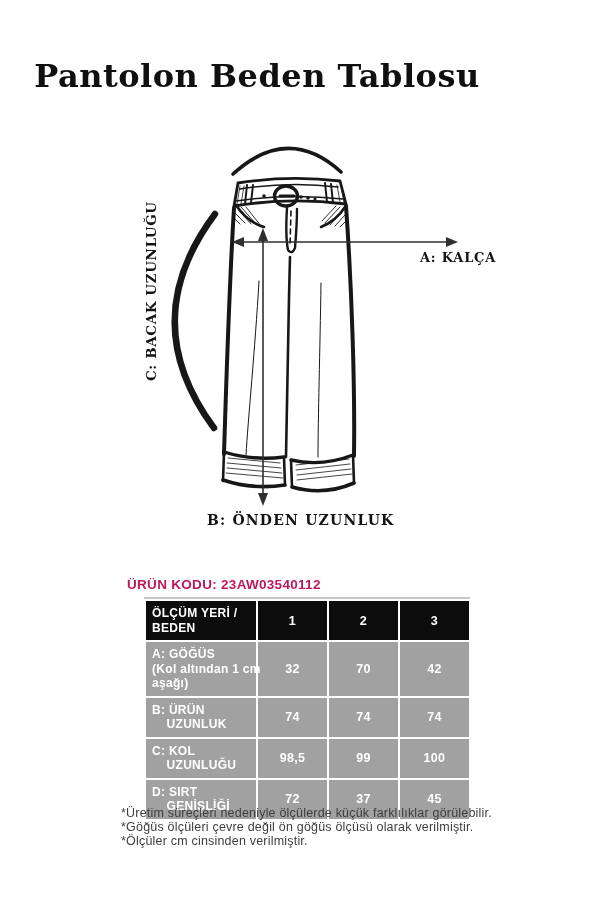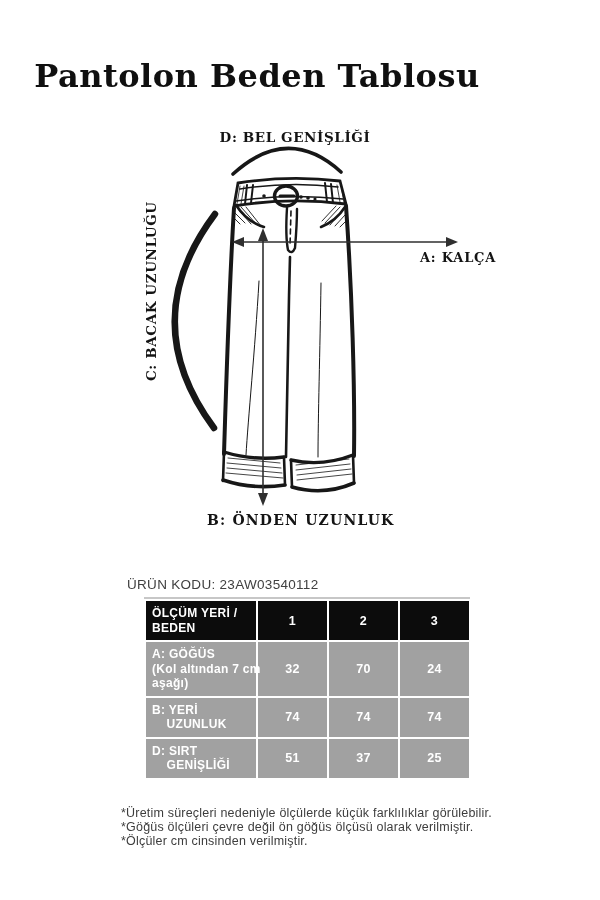--- a/index.html
+++ b/index.html
@@ -32,21 +32,21 @@
   .dlabel-top{top:129px;left:200px;width:190px;font-size:13.5px;letter-spacing:.6px;}
   .dlabel-right{top:250px;left:419px;width:78px;font-size:13px;letter-spacing:.8px;text-align:center;}
   .dlabel-bottom{top:512px;left:207px;width:180px;font-size:14px;letter-spacing:1.2px;}
   .dlabel-left{
     top:297px;left:77px;width:150px;height:18px;
     font-size:13.5px;letter-spacing:.6px;
     transform:rotate(-90deg);transform-origin:center center;
   }
   .product-code{
     position:absolute;top:577px;left:127px;
-    font-size:13.5px;font-weight:400;letter-spacing:.3px;color:#404040;
+    font-size:13.5px;font-weight:700;letter-spacing:.3px;color:#be185d;
   }
   .table-topline{
     position:absolute;top:597px;left:144px;width:326px;height:2px;
     background:#c7c7c7;
   }
   .size-table{
     position:absolute;top:599px;left:144px;width:326px;
     border-collapse:collapse;table-layout:fixed;
   }
   .size-table th,.size-table td{
@@ -153,21 +153,20 @@
       <path d="M458,242 L446,237 L446,247 Z" stroke="none"></path>
     </g>
 
     <g stroke="#2f2f2f" fill="#2f2f2f">
       <path d="M263,240 L263,494" stroke-width="1.6" fill="none"></path>
       <path d="M263,228 L258,241 L268,241 Z" stroke="none"></path>
       <path d="M263,506 L258,493 L268,493 Z" stroke="none"></path>
     </g>
   </svg>
 
-  <div class="dlabel dlabel-top">D: BEL GENİŞLİĞİ</div>
   <div class="dlabel dlabel-right">A: KALÇA</div>
   <div class="dlabel dlabel-left">C: BACAK UZUNLUĞU</div>
   <div class="dlabel dlabel-bottom">B: ÖNDEN UZUNLUK</div>
 
   <div class="product-code">ÜRÜN KODU: 23AW03540112</div>
 
   <div class="table-topline"></div>
 
   <table class="size-table">
     <colgroup>
@@ -179,39 +178,46 @@
     <tbody>
       <tr class="hdr">
         <th class="cell-label">ÖLÇÜM YERİ /
 BEDEN</th>
         <th class="cell-num">1</th>
         <th class="cell-num">2</th>
         <th class="cell-num">3</th>
       </tr>
       <tr class="row-a">
         <td class="cell-label">A: GÖĞÜS
-(Kol altından 7 cm
+(Kol altından 1 cm
 aşağı)</td>
         <td class="cell-num">32</td>
         <td class="cell-num">70</td>
-        <td class="cell-num">24</td>
+        <td class="cell-num">42</td>
       </tr>
       <tr class="row-b">
-        <td class="cell-label">B: YERİ
+        <td class="cell-label">B: ÜRÜN
     UZUNLUK</td>
         <td class="cell-num">74</td>
         <td class="cell-num">74</td>
         <td class="cell-num">74</td>
       </tr>
+      <tr class="row-c">
+        <td class="cell-label">C: KOL
+    UZUNLUĞU</td>
+        <td class="cell-num">98,5</td>
+        <td class="cell-num">99</td>
+        <td class="cell-num">100</td>
+      </tr>
       <tr class="row-d">
         <td class="cell-label">D: SIRT
     GENİŞLİĞİ</td>
-        <td class="cell-num">51</td>
+        <td class="cell-num">72</td>
         <td class="cell-num">37</td>
-        <td class="cell-num">25</td>
+        <td class="cell-num">45</td>
       </tr>
     </tbody>
   </table>
 
   <div class="footnotes">
     <div>*Üretim süreçleri nedeniyle ölçülerde küçük farklılıklar görülebilir.</div>
     <div>*Göğüs ölçüleri çevre değil ön göğüs ölçüsü olarak verilmiştir.</div>
     <div>*Ölçüler cm cinsinden verilmiştir.</div>
   </div>
 

